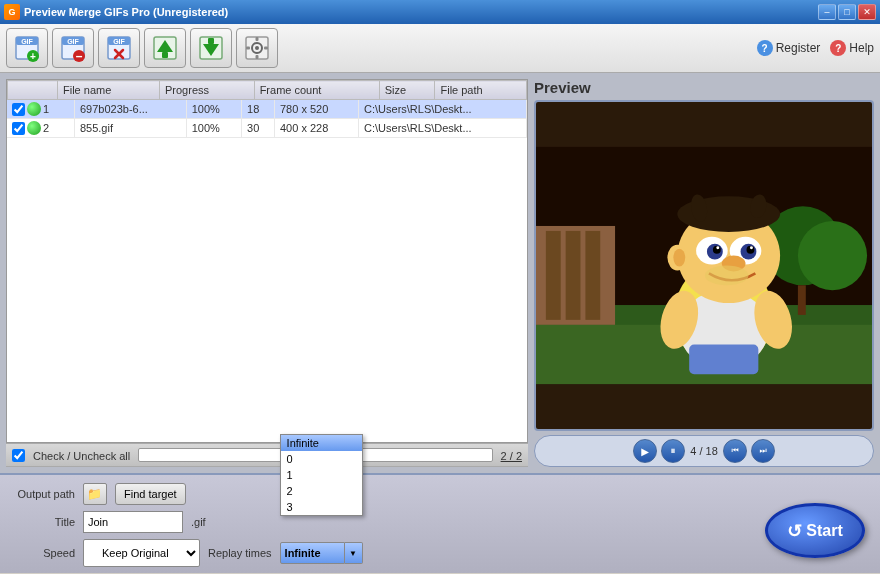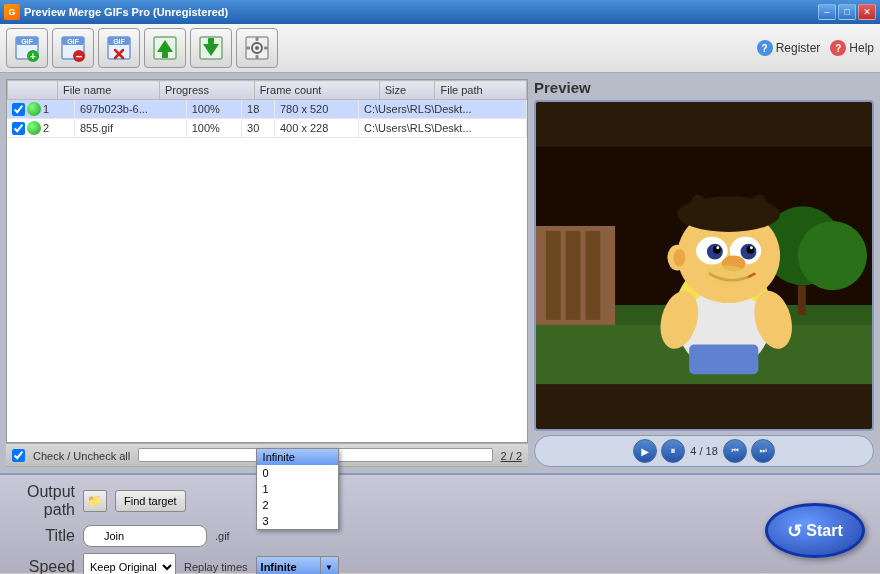--- a/index.html
+++ b/index.html
@@ -211,21 +211,21 @@
       height: 100px;
       display: flex;
       flex-direction: column;
       gap: 6px;
       position: relative;
     }
     .bottom-row {
       display: flex; align-items: center; gap: 8px;
     }
     .bottom-label {
-      font-size: 16px; color: #333;
+      font-size: 11px; color: #333;
       width: 65px; text-align: right;
     }
     .path-input {
       flex: 1;
       height: 22px;
       border: 1px solid #888;
       background: white;
       padding: 0 4px;
       font-size: 11px;
       border-radius: 2px;
@@ -242,36 +242,36 @@
     .find-target-btn {
       height: 22px;
       background: linear-gradient(to bottom, #f0f0f0, #d0d0d0);
       border: 1px solid #888;
       border-radius: 3px;
       padding: 0 8px;
       font-size: 11px;
       cursor: pointer;
     }
     .title-input {
-      width: 124px;
+      width: 100px;
       height: 22px;
       border: 1px solid #888;
       background: white;
-      padding: 0 20px;
-      font-size: 11px;
-      border-radius: 8px;
+      padding: 0 4px;
+      font-size: 11px;
+      border-radius: 0;
     }
     .gif-label {
       font-size: 11px; color: #333;
     }
     .speed-select {
       height: 28px;
       border: 1px solid #888;
       background: white;
-      padding: 0 2px;
+      padding: 0 14px;
       font-size: 11px;
       border-radius: 2px;
     }
     .replay-label { font-size: 11px; color: #333; }
 
     
     .replay-combo {
       position: relative;
       display: inline-flex;
     }

